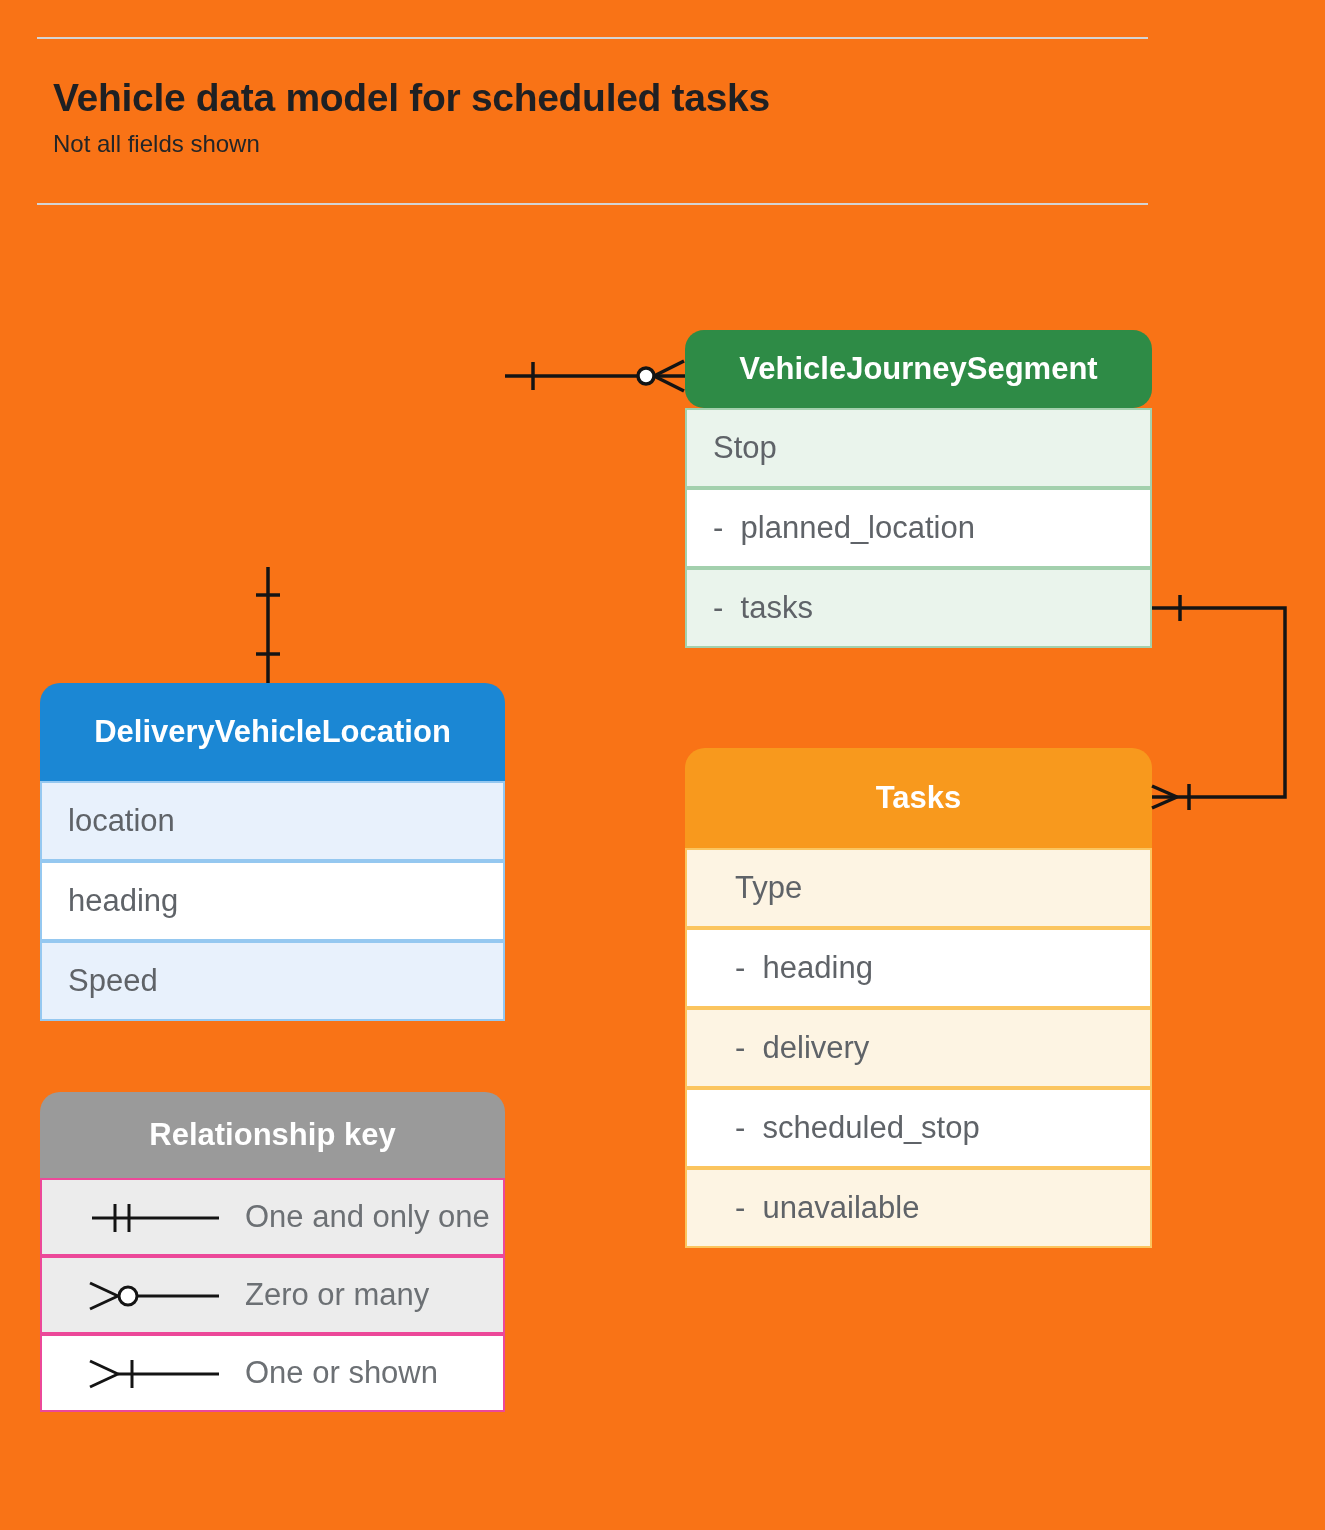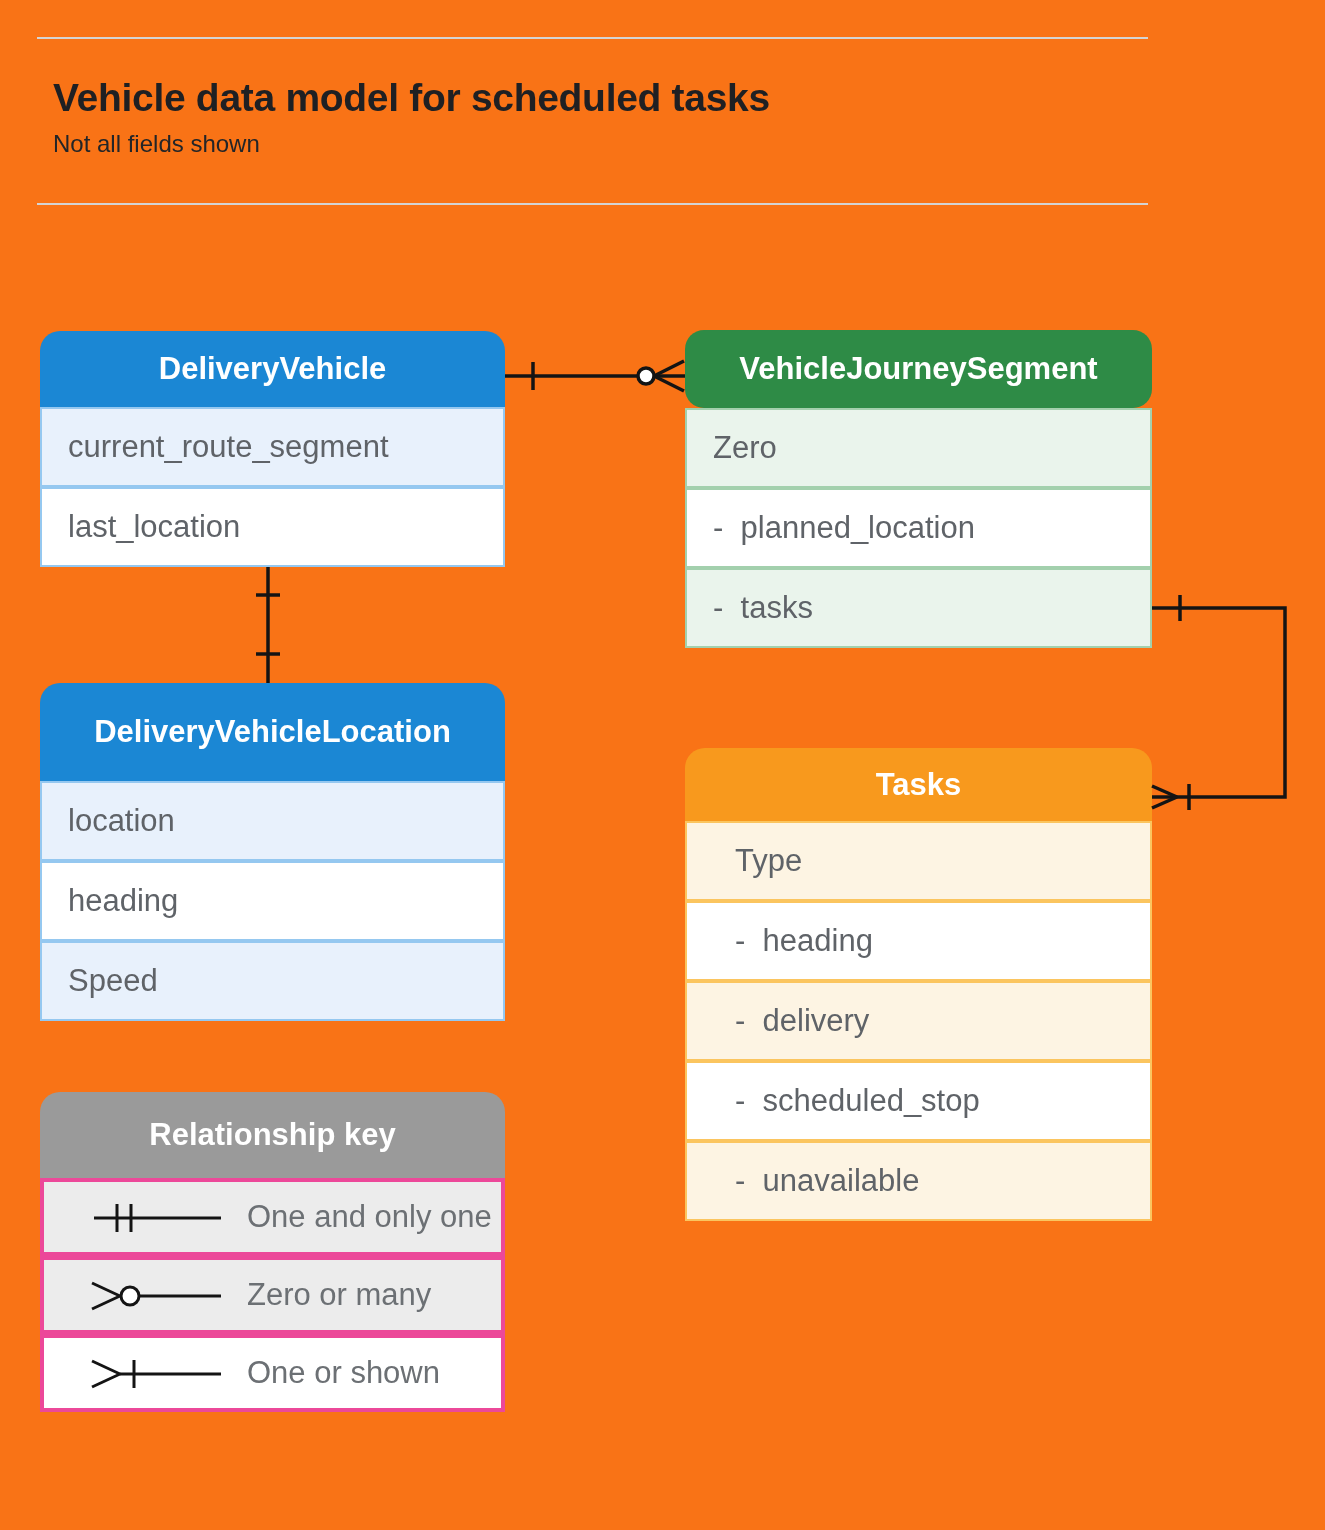--- a/index.html
+++ b/index.html
@@ -32,21 +32,21 @@
   .blue  .entity-header{background:#1b87d4;}
   .blue  .entity-row{border:2px solid #95c8f0;}
   .blue  .entity-row.tint{background:#e8f1fc;}
   .green .entity-header{background:#2e8b46;border-radius:19px;}
   .green .entity-row{border:2px solid #a3d0ad;}
   .green .entity-row.tint{background:#eaf4ec;}
   .orange .entity-header{background:#f8991d;}
   .orange .entity-row{border:2px solid #fbc55f;padding-left:48px;}
   .orange .entity-row.tint{background:#fdf4e3;}
   .gray  .entity-header{background:#9a9a9a;}
-  .gray  .entity-row{border:4px solid #ec4899;}
+  .gray  .entity-row{border:2px solid #ec4899;}
   .gray  .entity-row.tint{background:#ececec;}
 
   .legend-row{height:78px;}
   .legend-row .sym{flex:0 0 135px;margin-left:20px;}
   .legend-row .lbl{margin-left:22px;color:#6c7074;font-size:31px;}
 
   .overlay{position:absolute;left:0;top:0;width:1325px;height:1530px;pointer-events:none;}
   .overlay line, .overlay polyline{stroke:#141414;stroke-width:3.5;fill:none;}
   .overlay circle{stroke:#141414;stroke-width:3.5;fill:#fff;}
   .symline{stroke:#141414;stroke-width:3;fill:none;}
@@ -55,42 +55,37 @@
 </head>
 <body>
 
 <div class="canvas">
 
   <div class="hr" style="top:37px"></div>
   <div class="page-title">Vehicle data model for scheduled tasks</div>
   <div class="page-subtitle">Not all fields shown</div>
   <div class="hr" style="top:203px"></div>
 
-  <div class="entity blue" style="left:40px;top:331px;width:465px">
-    <div class="entity-header" style="height:76px">DeliveryVehicle</div>
-    <div class="entity-row tint">current_route_segment</div>
-    <div class="entity-row">last_location</div>
-  </div>
 
   <div class="entity green" style="left:685px;top:330px;width:467px">
     <div class="entity-header" style="height:78px">VehicleJourneySegment</div>
-    <div class="entity-row tint">Zero</div>
+    <div class="entity-row tint">Stop</div>
     <div class="entity-row">-  planned_location</div>
     <div class="entity-row tint">-  tasks</div>
   </div>
 
   <div class="entity blue" style="left:40px;top:683px;width:465px">
     <div class="entity-header" style="height:98px">DeliveryVehicleLocation</div>
     <div class="entity-row tint">location</div>
     <div class="entity-row">heading</div>
     <div class="entity-row tint">Speed</div>
   </div>
 
   <div class="entity orange" style="left:685px;top:748px;width:467px">
-    <div class="entity-header" style="height:73px">Tasks</div>
+    <div class="entity-header" style="height:100px">Tasks</div>
     <div class="entity-row tint">Type</div>
     <div class="entity-row indent">-  heading</div>
     <div class="entity-row tint indent">-  delivery</div>
     <div class="entity-row indent">-  scheduled_stop</div>
     <div class="entity-row tint indent">-  unavailable</div>
   </div>
 
   <div class="entity gray" style="left:40px;top:1092px;width:465px">
     <div class="entity-header" style="height:86px">Relationship key</div>
 

